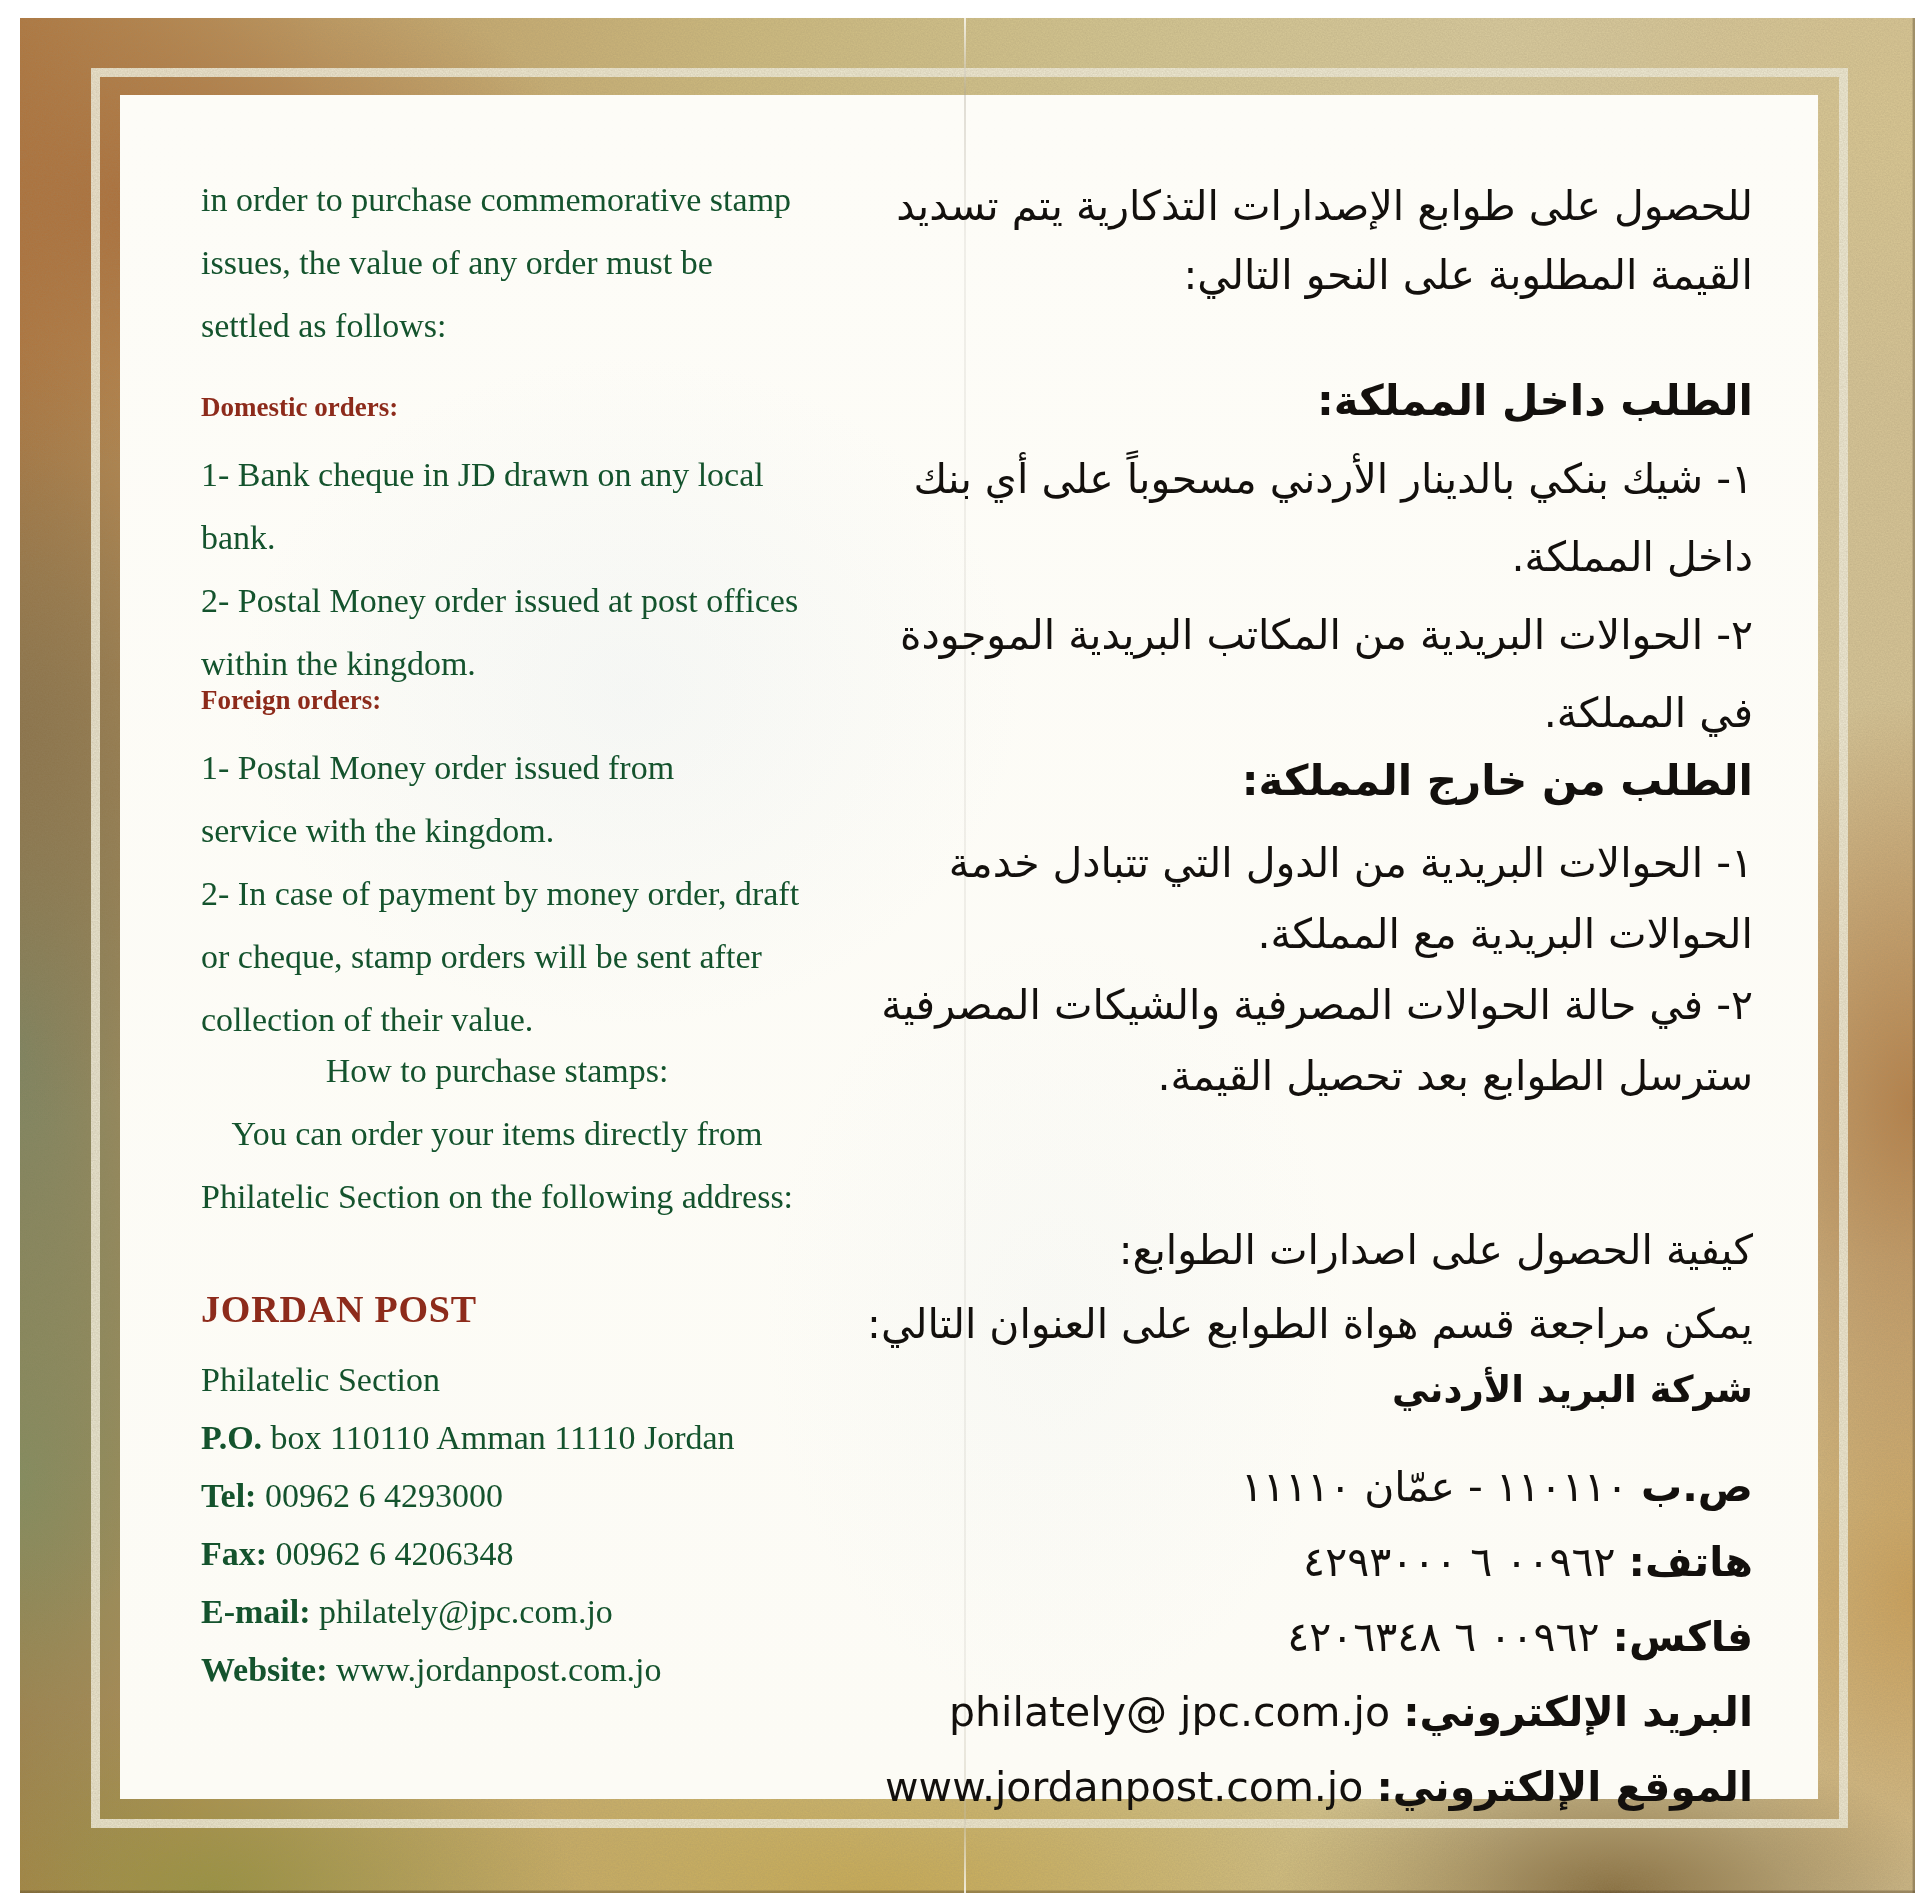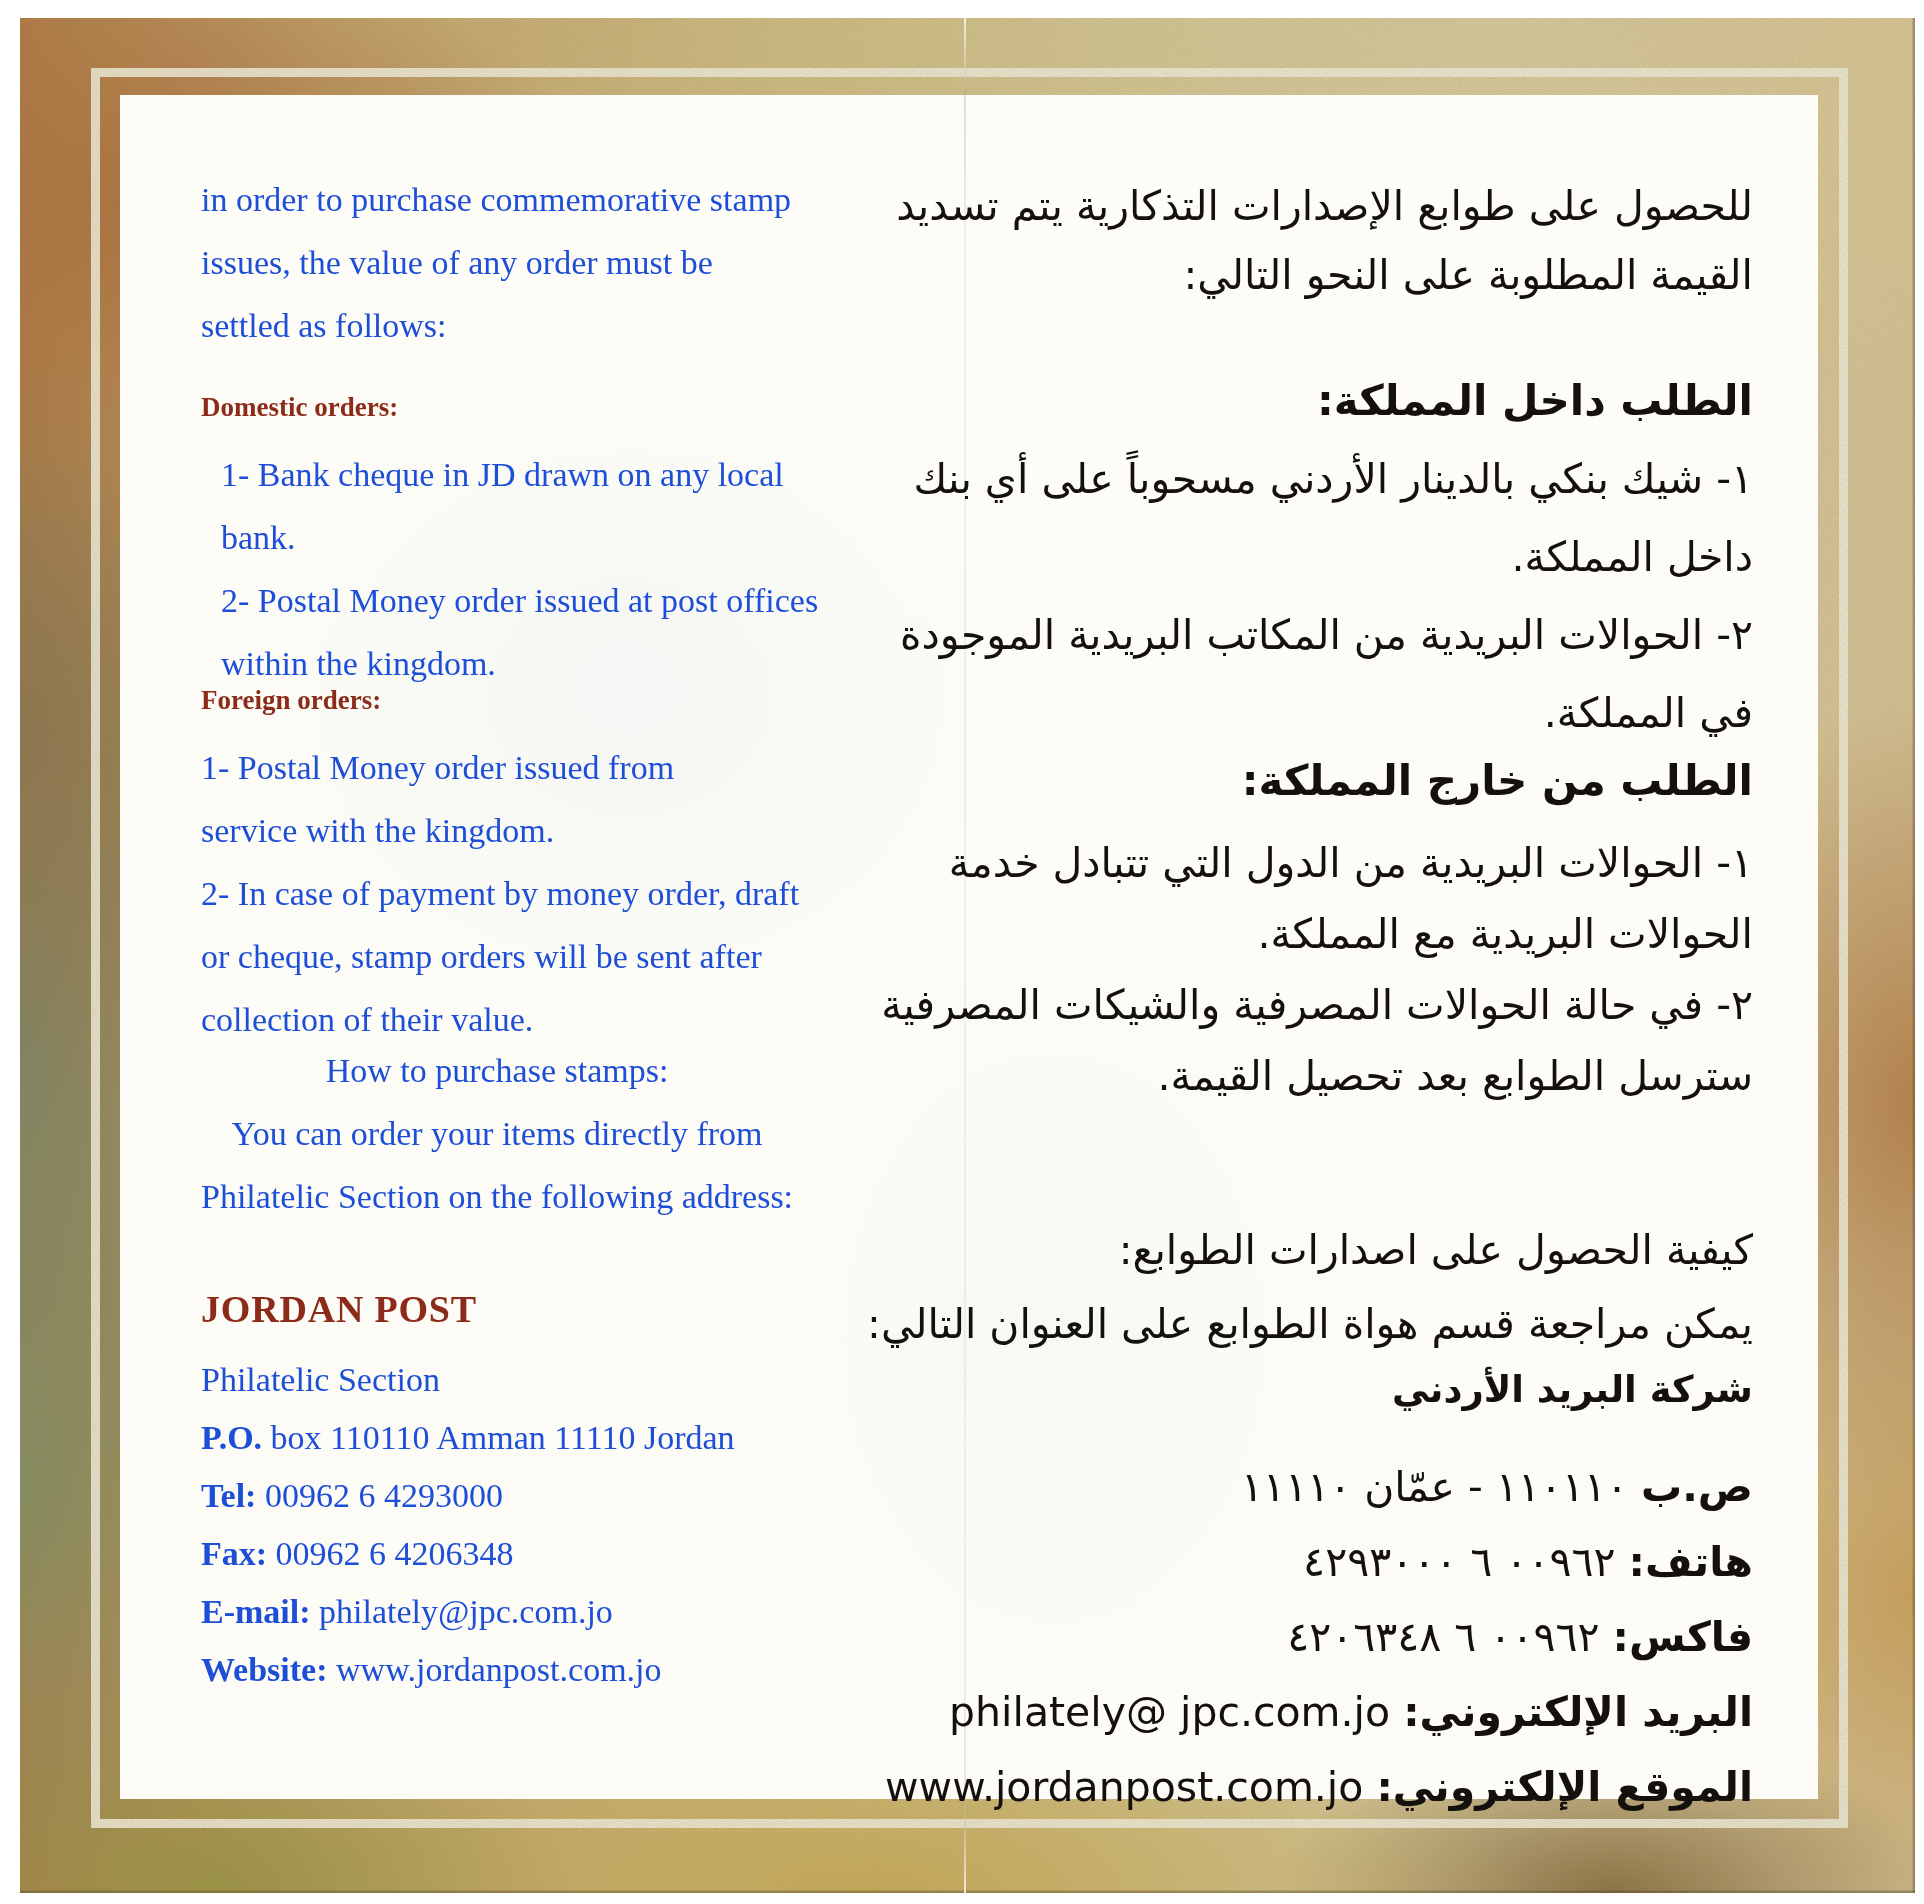--- a/index.html
+++ b/index.html
@@ -40,27 +40,27 @@
   }
   .fold{
     position:absolute;left:964px;top:17.6px;width:2.4px;height:1875px;z-index:6;
     background:linear-gradient(180deg,
       rgba(250,248,240,0.85) 0%, rgba(170,162,145,0.35) 4%,
       rgba(150,145,132,0.13) 12%, rgba(150,145,132,0.13) 88%,
       rgba(195,188,165,0.4) 96%, rgba(250,248,240,0.85) 100%);
   }
   
   .tcol{position:absolute;z-index:10;}
-  .en{left:201px;color:#1d4ed8;font-size:34px;font-family:"Liberation Serif",serif;}
+  .en{left:201px;color:#14532d;font-size:34px;font-family:"Liberation Serif",serif;}
   .en .line{line-height:63px;white-space:pre-wrap;}
   .heading{font-weight:bold;color:#8d2b1b;}
   .en-heading{font-size:27px;line-height:48px;}
   .en-intro{top:168px;}
   .en-domestic-h{top:383px;}
-  .en-domestic{top:443px;margin-left:20px;}
+  .en-domestic{top:443px;}
   .en-foreign-h{top:676px;}
   .en-foreign{top:736px;}
   .en-howto{top:1039px;text-align:center;}
   .en-company{top:1287px;font-size:38px;letter-spacing:0.8px;}
   .en-contact{top:1351px;}
   .en-contact .line{line-height:58px;}
   .en-label{font-weight:bold;}
 
   .ar{right:172px;direction:rtl;text-align:right;color:#13100d;
       font-family:"DejaVu Sans",sans-serif;font-size:41px;}

